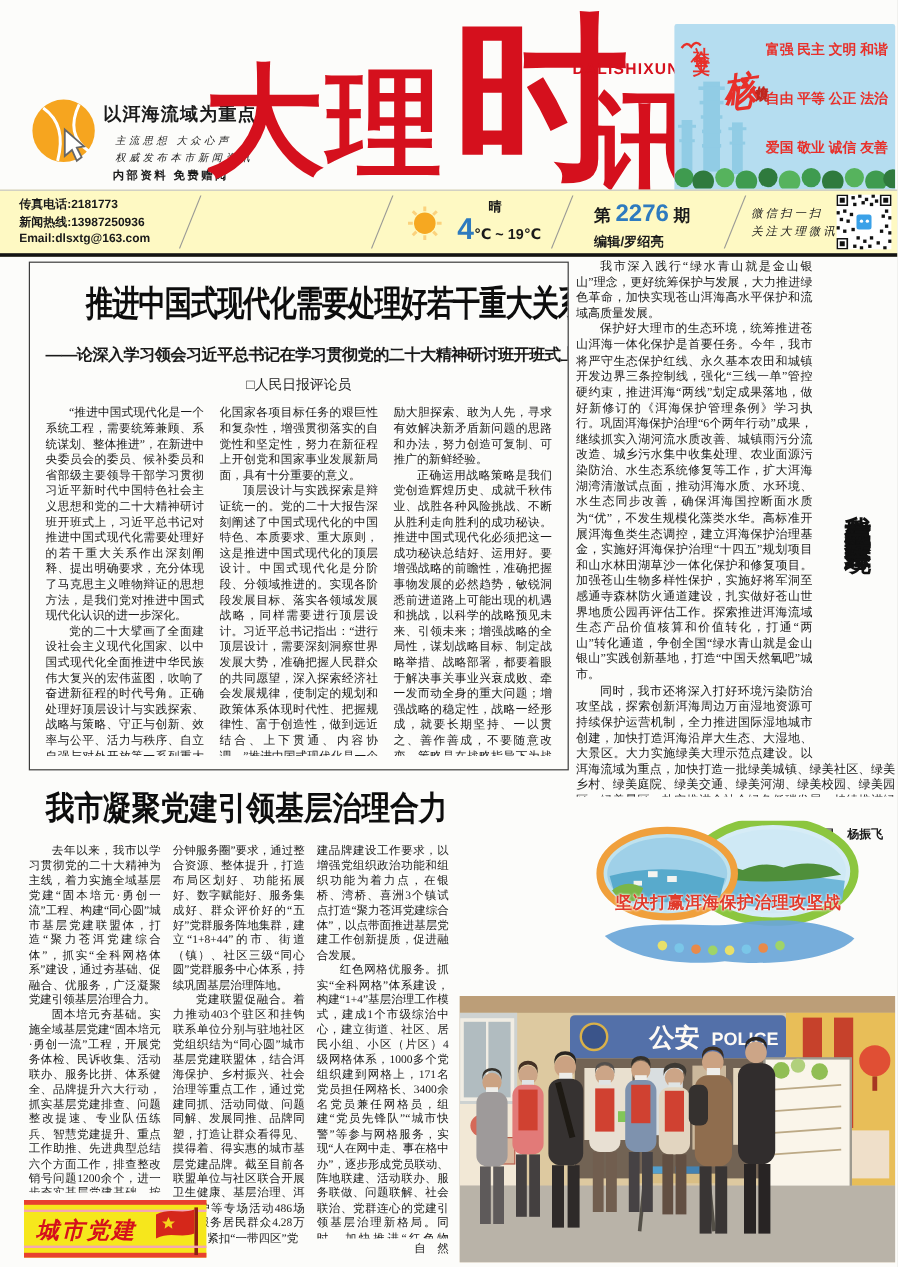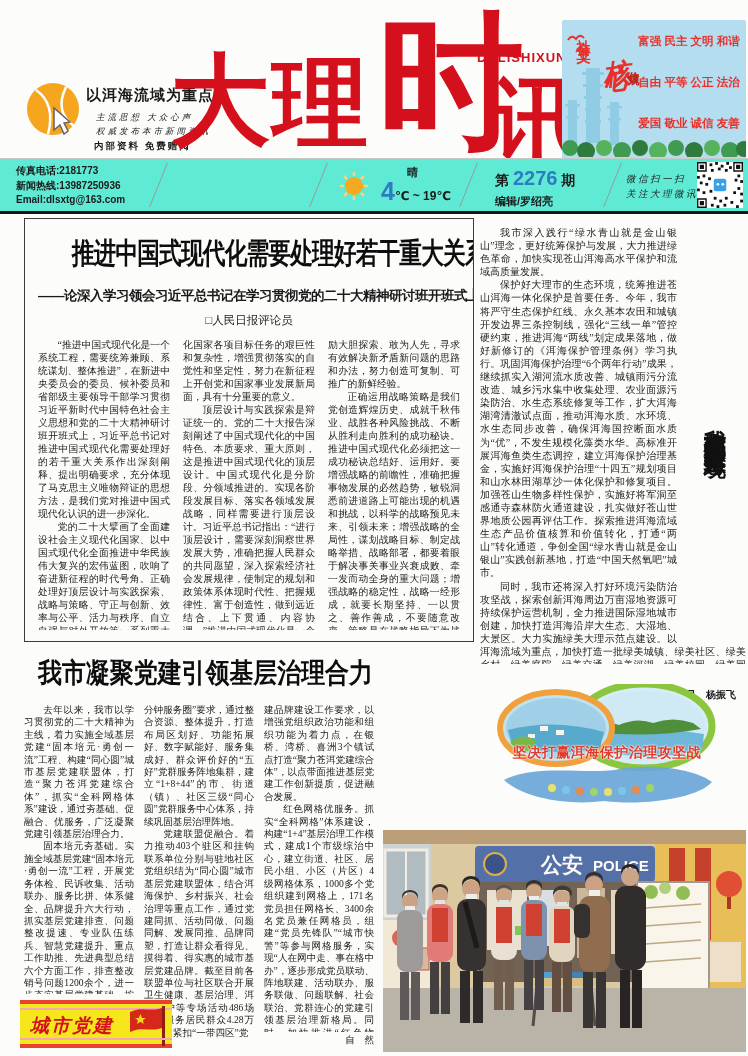--- a/index.html
+++ b/index.html
@@ -15,21 +15,21 @@
   .title-char{color:#d5101d;font-weight:900;line-height:1;font-family:"Liberation Serif","DejaVu Serif",serif;}
   .pinyin{left:477px;top:50px;color:#d5101d;font-size:13px;font-weight:bold;letter-spacing:1px;}
   .values-box{left:562px;top:20px;width:184px;height:162px;background:#b5ddf0;overflow:hidden;border-radius:2px;}
   .vb-vert{position:absolute;writing-mode:vertical-rl;text-orientation:upright;font-weight:900;color:#e8302a;}
   .vb-core{position:absolute;left:32px;top:18px;writing-mode:vertical-rl;text-orientation:upright;
            font-size:27px;font-weight:900;font-style:italic;color:#e8302a;transform:rotate(-8deg);letter-spacing:4px;}
   .vb-row{position:absolute;right:4px;width:106px;text-align:center;color:#e8302a;font-weight:900;
           font-size:11.5px;font-family:"Liberation Sans","DejaVu Sans",sans-serif;}
 
   
-  .infobar{left:0;top:158px;width:748px;height:52px;background:#5eead4;border-top:1px solid #c8c8c4;border-bottom:3px solid #141414;}
+  .infobar{left:0;top:158px;width:748px;height:52px;background:#fef9c3;border-top:1px solid #c8c8c4;border-bottom:3px solid #141414;}
   .contact{left:16px;top:163px;font-size:10px;line-height:14.5px;font-weight:bold;}
   .divider{top:162px;width:1px;height:44px;background:#9a9a96;transform:skewX(-22deg);}
   .datebox{left:172px;top:162px;width:140px;text-align:center;}
   .dateline{font-size:11px;font-weight:bold;}
   .date-day{font-size:26px;color:#2e7bbf;font-weight:bold;line-height:22px;vertical-align:-4px;font-family:"Liberation Sans","DejaVu Sans",sans-serif;}
   .lunar{font-size:10px;margin-top:5px;font-weight:bold;}
   .weatherbox{left:335px;top:162px;width:120px;}
   .w-label{position:absolute;left:72px;top:2px;font-size:11px;font-weight:bold;}
   .w-temp{position:absolute;left:46px;top:14px;font-size:12px;font-weight:bold;}
   .temp-main{font-size:25px;color:#2e7bbf;font-family:"Liberation Sans","DejaVu Sans",sans-serif;}
@@ -244,21 +244,21 @@
       </div>
       <div class="mcol">
         <p class="cont">励大胆探索、敢为人先，寻求有效解决新矛盾新问题的思路和办法，努力创造可复制、可推广的新鲜经验。</p>
         <p class="para">正确运用战略策略是我们党创造辉煌历史、成就千秋伟业、战胜各种风险挑战、不断从胜利走向胜利的成功秘诀。推进中国式现代化必须把这一成功秘诀总结好、运用好。要增强战略的前瞻性，准确把握事物发展的必然趋势，敏锐洞悉前进道路上可能出现的机遇和挑战，以科学的战略预见未来、引领未来；增强战略的全局性，谋划战略目标、制定战略举措、战略部署，都要着眼于解决事关事业兴衰成败、牵一发而动全身的重大问题；增强战略的稳定性，战略一经形成，就要长期坚持、一以贯之、善作善成，不要随意改变。策略是在战略指导下为战略服务的科学方法。要把战略的原则性和策略的灵活性有机结合起来，灵活机动、随机应变、伺机决断，因地制宜、因势而动、顺势而为，牢牢把握战略主动。（下转第二版）</p>
       </div>
     </div>
   </div>
 
   <div class="abs right-art">
     <div class="vhead">我市聚焦苍山洱海保护不断改善生态环境</div>
-    <p class="para" style="margin-top:10px;">我市深入践行“绿水青山就是金山银山”理念，更好统筹保护与发展，大力推进绿色革命，加快实现苍山洱海高水平保护和流域高质量发展。</p>
+    <p class="para" style="margin-top:0;">我市深入践行“绿水青山就是金山银山”理念，更好统筹保护与发展，大力推进绿色革命，加快实现苍山洱海高水平保护和流域高质量发展。</p>
     <p class="para">保护好大理市的生态环境，统筹推进苍山洱海一体化保护是首要任务。今年，我市将严守生态保护红线、永久基本农田和城镇开发边界三条控制线，强化“三线一单”管控硬约束，推进洱海“两线”划定成果落地，做好新修订的《洱海保护管理条例》学习执行。巩固洱海保护治理“6个两年行动”成果，继续抓实入湖河流水质改善、城镇雨污分流改造、城乡污水集中收集处理、农业面源污染防治、水生态系统修复等工作，扩大洱海湖湾清澈试点面，推动洱海水质、水环境、水生态同步改善，确保洱海国控断面水质为“优”，不发生规模化藻类水华。高标准开展洱海鱼类生态调控，建立洱海保护治理基金，实施好洱海保护治理“十四五”规划项目和山水林田湖草沙一体化保护和修复项目。加强苍山生物多样性保护，实施好将军洞至感通寺森林防火通道建设，扎实做好苍山世界地质公园再评估工作。探索推进洱海流域生态产品价值核算和价值转化，打通“两山”转化通道，争创全国“绿水青山就是金山银山”实践创新基地，打造“中国天然氧吧”城市。</p>
     <p class="para">同时，我市还将深入打好环境污染防治攻坚战，探索创新洱海周边万亩湿地资源可持续保护运营机制，全力推进国际湿地城市创建，加快打造洱海沿岸大生态、大湿地、大景区。大力实施绿美大理示范点建设。以洱海流域为重点，加快打造一批绿美城镇、绿美社区、绿美乡村、绿美庭院、绿美交通、绿美河湖、绿美校园、绿美园区、绿美景区。扎实推进全社会绿色低碳发展，持续推进绿色革命“7个专项行动”，促进经济社会发展全面绿色转型。</p>
   </div>
   <div class="abs reporters">记者　郭鹏昌　杨振飞</div>
 
   <div class="abs badge-wrap">
     <svg width="226" height="132" viewBox="0 0 226 132">
       <ellipse cx="150" cy="42" rx="68" ry="42" fill="#d6ecf6" stroke="#8cc63f" stroke-width="7"></ellipse>
       <ellipse cx="150" cy="42" rx="61" ry="35" fill="#cfe9f5"></ellipse>
       <path d="M92,52 Q130,38 210,50 L208,66 Q150,80 95,64 Z" fill="#6fb7d9"></path>

